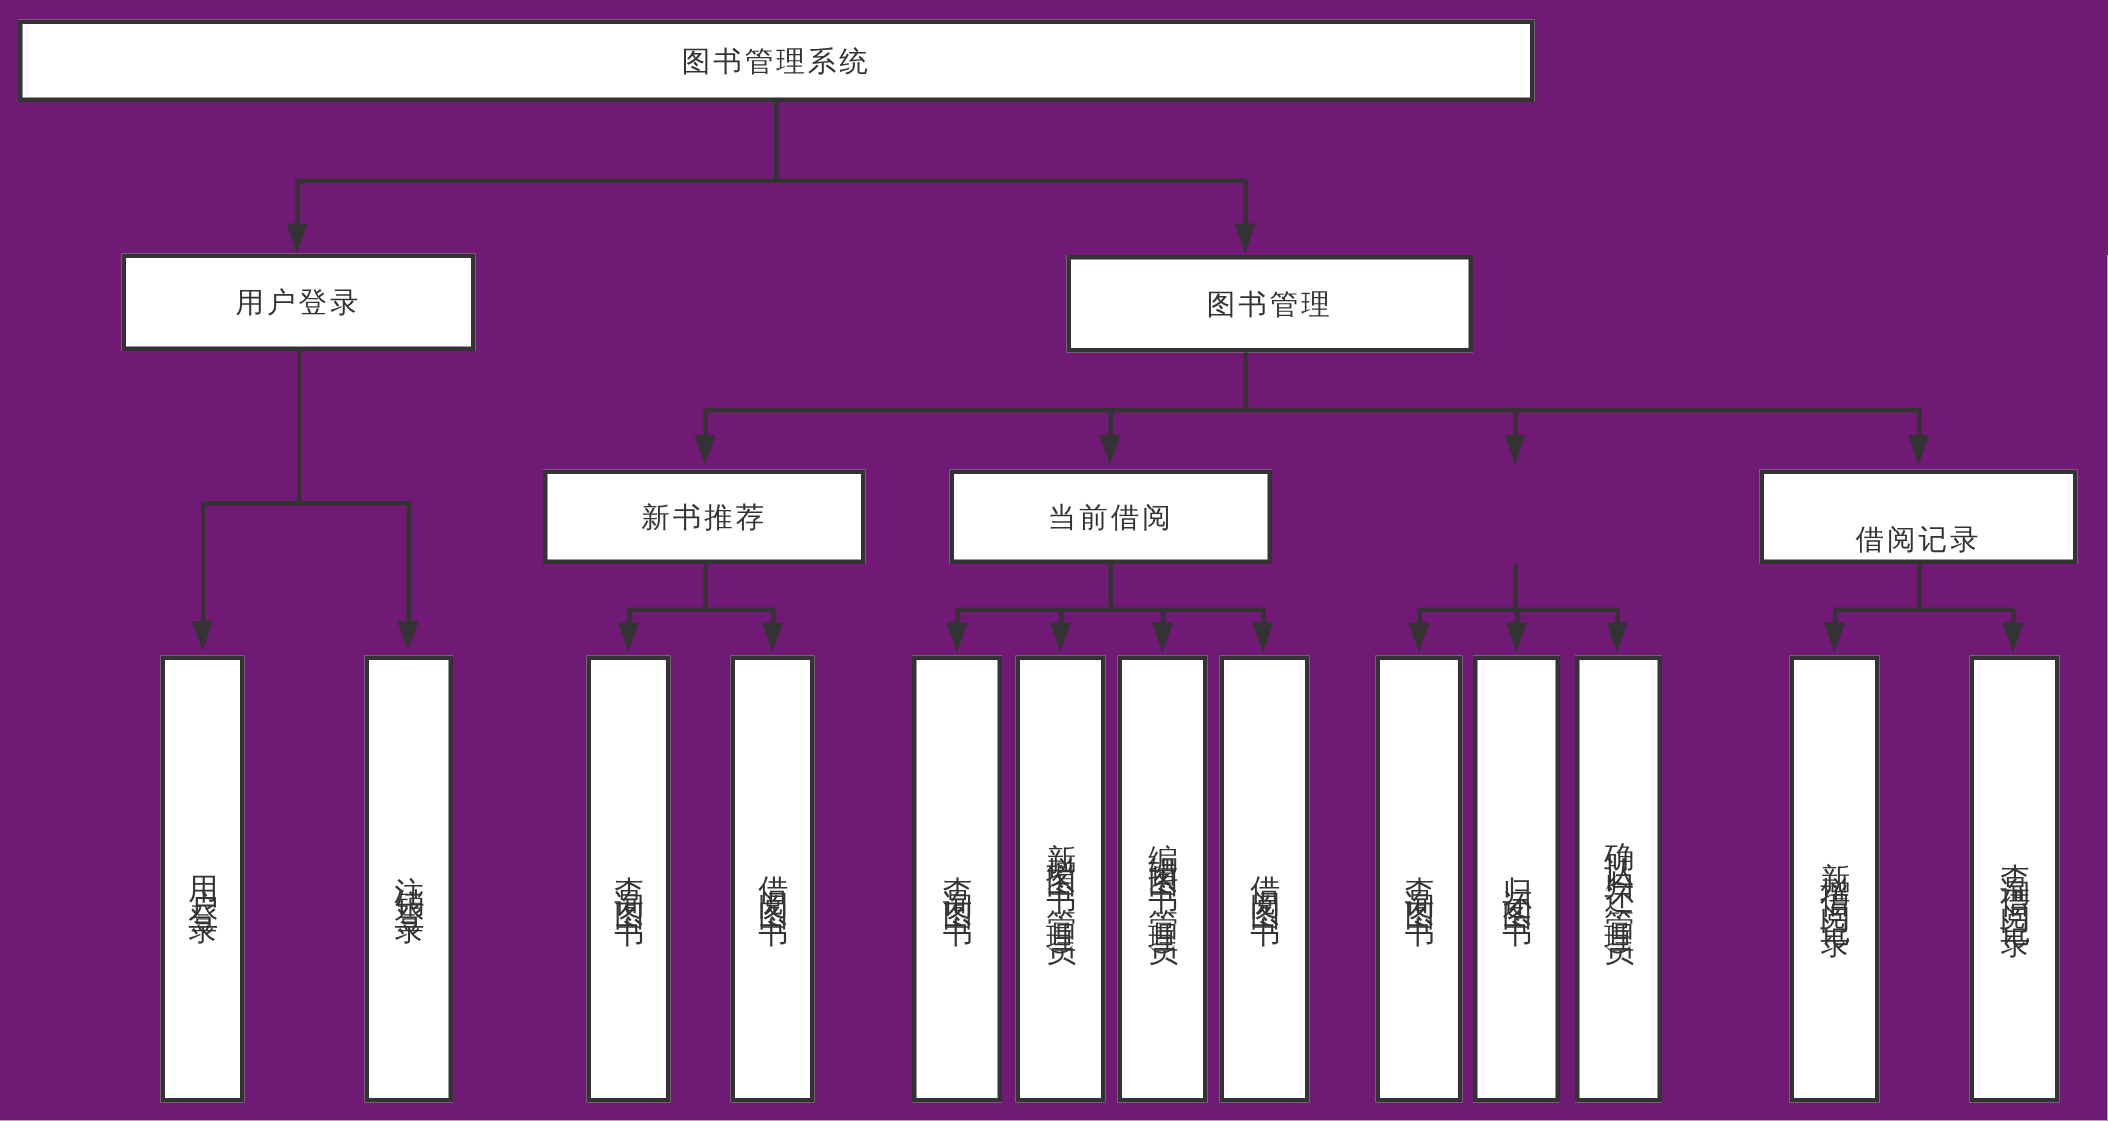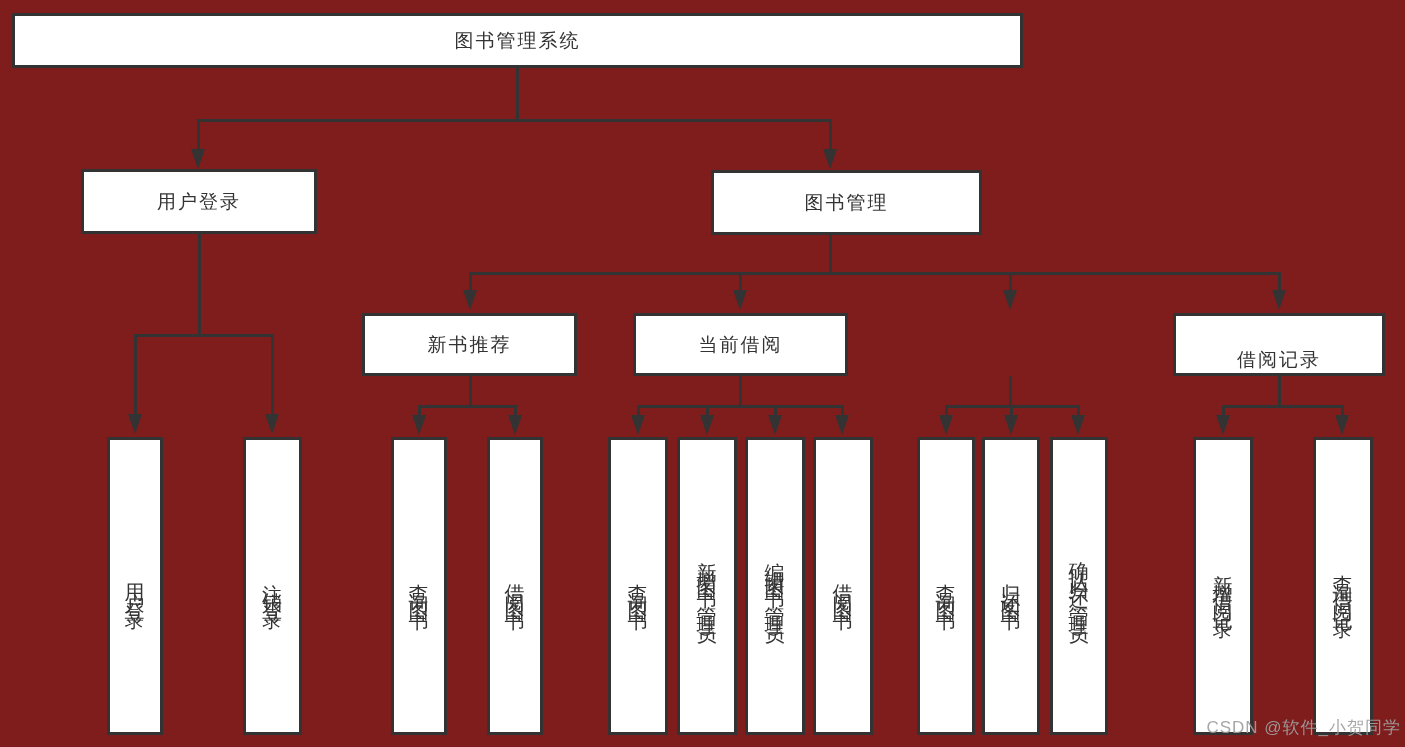--- a/index.html
+++ b/index.html
@@ -1,20 +1,20 @@
 <!DOCTYPE html>
 <html><head>
 <meta charset="utf-8">
 <style>
   html,body{margin:0;padding:0;background:#ffffff;}
   .canvas{
     position:relative;
     width:1405px;height:747px;
-    background:#7f1d1d;
-    font-family:Liberation Sans, sans-serif;
+    background:#701a75;
+    font-family:Liberation Serif, serif;
     overflow:hidden;
   }
   .box{
     position:absolute;
     box-sizing:border-box;
     border:3px solid #333333;
     background:#ffffff;
     display:flex;
     align-items:center;
     justify-content:center;
@@ -173,15 +173,14 @@
   <div class="astem" style="left:1077px;top:406px;height:10px;"></div>
   <div class="atri" style="left:1071px;top:415px;"></div>
 
   <div class="vline" style="left:1278px;top:376px;height:32px;"></div>
   <div class="hline" style="left:1222px;top:405px;width:121px;"></div>
   <div class="astem" style="left:1222px;top:406px;height:10px;"></div>
   <div class="atri" style="left:1216px;top:415px;"></div>
   <div class="astem" style="left:1341px;top:406px;height:10px;"></div>
   <div class="atri" style="left:1335px;top:415px;"></div>
 
-  <div class="watermark">CSDN @软件_小贺同学</div>
 
 </div>
 
 </body></html>

